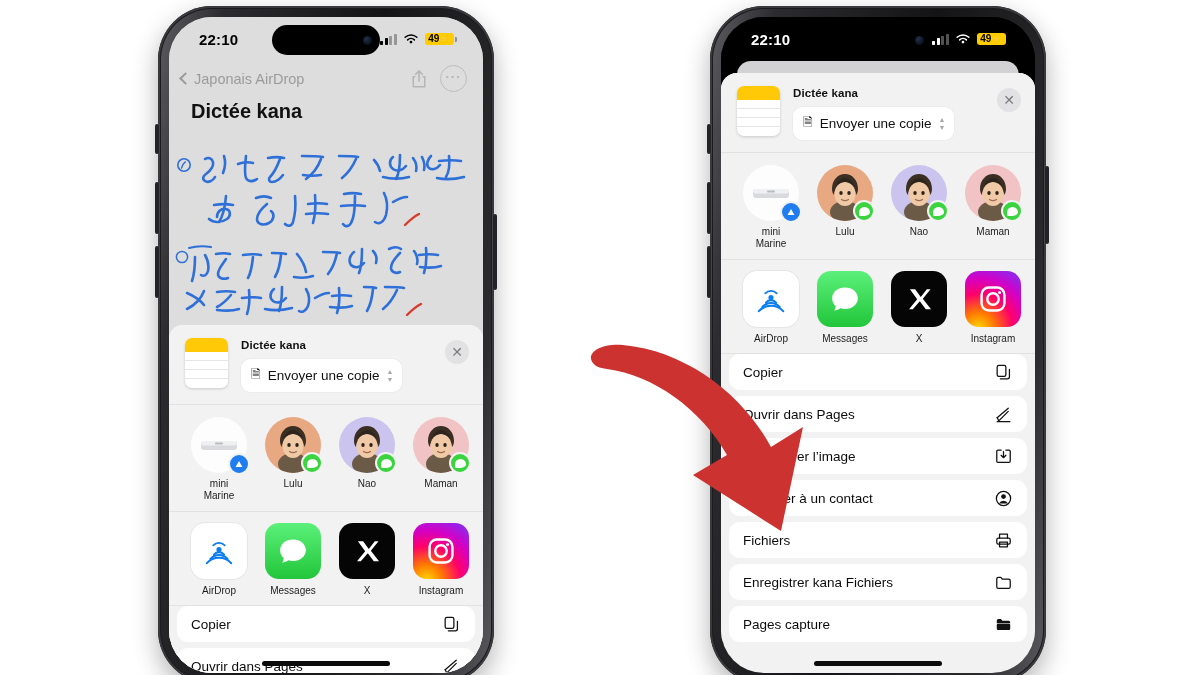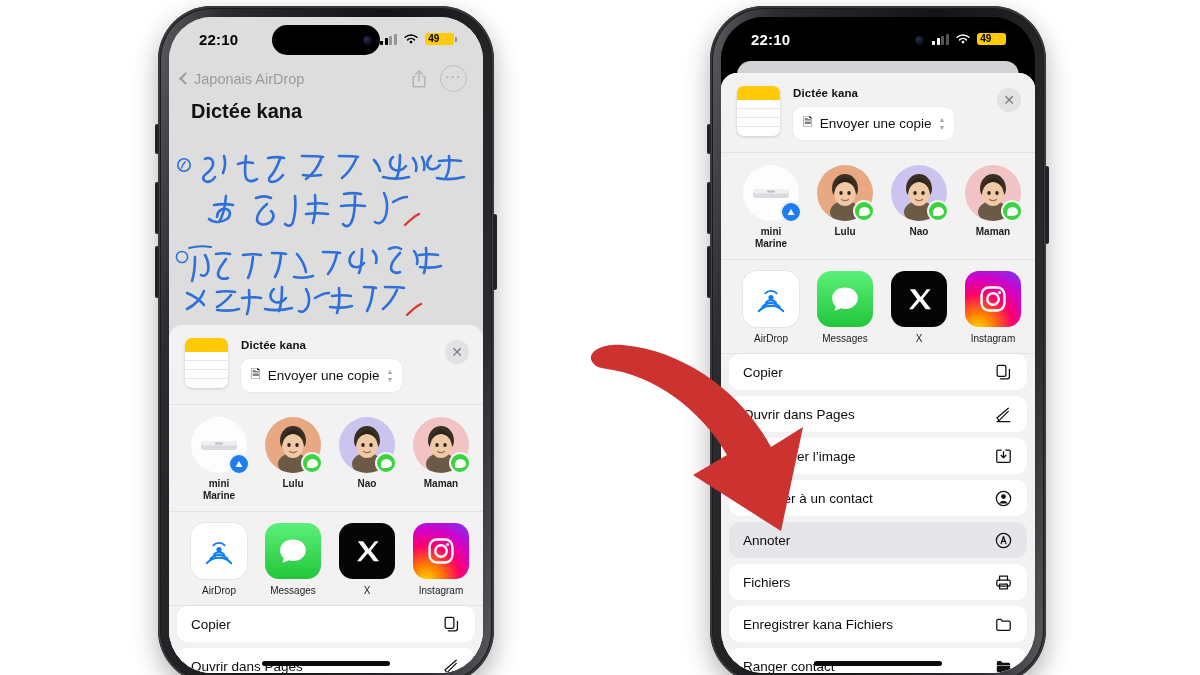--- a/index.html
+++ b/index.html
@@ -117,21 +117,20 @@
   .close-btn {
     width: 24px; height: 24px; border-radius: 50%; background: #e2e2e4; color: #7c7c80;
     display: flex; align-items: center; justify-content: center; font-size: 14px; flex: none;
     margin-top: 2px;
   }
   .sheet-div { height: 1px; background: #e2e2e3; margin: 0 0 0 0; }
 
   .people-row {
     display: flex; gap: 18px; padding: 12px 0 10px 22px; background: #f2f2f3;
     overflow: hidden;
-    font-weight: bold;
   }
   .person { width: 56px; text-align: center; flex: none; }
   .pic { width: 56px; height: 56px; border-radius: 50%; position: relative; overflow: visible; }
   .pic .inner { width:100%; height:100%; border-radius:50%; overflow:hidden; display:flex; align-items:center; justify-content:center; }
   .badge {
     position: absolute; right: -2px; bottom: -1px; width: 22px; height: 22px; border-radius: 50%;
     display: flex; align-items: center; justify-content: center;
     border: 2.5px solid #f2f2f3;
   }
   .badge.msg { background: #3ad43f; }
@@ -733,32 +732,20 @@
         <span class="act-ic">
                   <svg viewBox="0 0 24 24" width="19" height="19" fill="none" stroke="#111" stroke-width="1.6" stroke-linecap="round" stroke-linejoin="round">
                     <circle cx="12" cy="12" r="9"></circle>
                     <circle cx="12" cy="9.6" r="3" fill="#111" stroke="none"></circle>
                     <path d="M6.4 18.4a6.2 6.2 0 0 1 11.2 0" fill="#111" stroke="none"></path>
                   </svg>
                 </span>
       </div>
     </div>
     <div class="act-group">
-      <div class="act sel">
-        <span class="act-label">Annoter</span>
-        <span class="act-ic">
-                  <svg viewBox="0 0 24 24" width="19" height="19" fill="none" stroke="#111" stroke-width="1.6" stroke-linecap="round" stroke-linejoin="round">
-                    <circle cx="12" cy="12" r="9"></circle>
-                    <path d="M9 16l3-9 3 9"></path>
-                    <path d="M10.1 13.2h3.8"></path>
-                  </svg>
-                </span>
-      </div>
-    </div>
-    <div class="act-group">
       <div class="act">
         <span class="act-label">Fichiers</span>
         <span class="act-ic">
                   <svg viewBox="0 0 24 24" width="19" height="19" fill="none" stroke="#111" stroke-width="1.6" stroke-linecap="round" stroke-linejoin="round">
                     <path d="M7 9V4h10v5"></path>
                     <rect x="3.5" y="9" width="17" height="7.5" rx="2"></rect>
                     <rect x="7" y="14" width="10" height="6"></rect>
                   </svg>
                 </span>
       </div>
@@ -768,21 +755,21 @@
         <span class="act-label">Enregistrer kana Fichiers</span>
         <span class="act-ic">
                   <svg viewBox="0 0 24 24" width="19" height="19" fill="none" stroke="#111" stroke-width="1.6" stroke-linecap="round" stroke-linejoin="round">
                     <path d="M3.5 7.5a2 2 0 0 1 2-2h3.2l1.8 2.2h8a2 2 0 0 1 2 2v7.8a2 2 0 0 1-2 2H5.5a2 2 0 0 1-2-2z"></path>
                   </svg>
                 </span>
       </div>
     </div>
     <div class="act-group">
       <div class="act">
-        <span class="act-label">Ranger contact</span>
+        <span class="act-label">Pages capture</span>
         <span class="act-ic">
                   <svg viewBox="0 0 24 24" width="19" height="19">
                     <path d="M3.5 7.2a2 2 0 0 1 2-2h3.3l1.8 2.2h7.9a2 2 0 0 1 2 2v1H3.5z" fill="#111"></path>
                     <rect x="3.5" y="11" width="17" height="8" rx="1.6" fill="#111"></rect>
                   </svg>
                 </span>
       </div>
     </div>
           </div>
 

